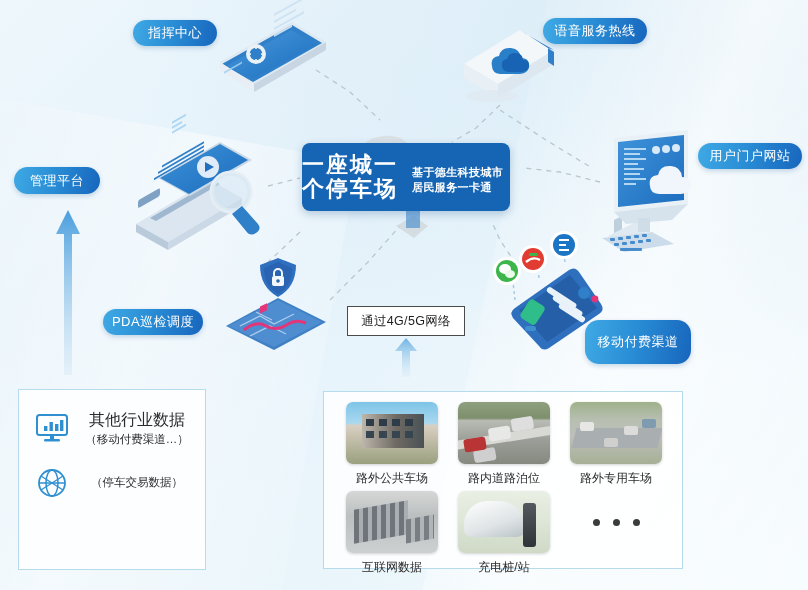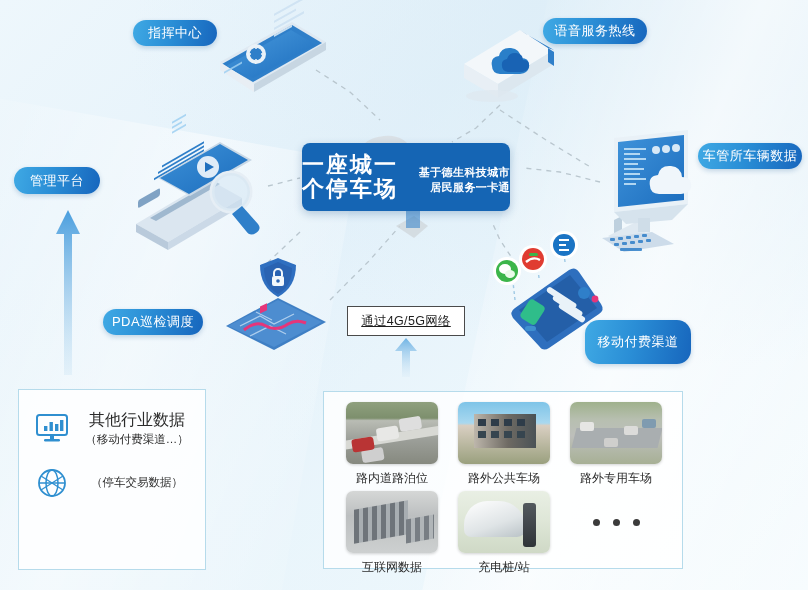--- a/index.html
+++ b/index.html
@@ -38,33 +38,33 @@
   #pill-manage {left:14px;top:167px;width:86px;height:27px;font-size:13px;}
   #pill-portal {left:698px;top:143px;width:104px;height:26px;font-size:13px;}
   #pill-pda    {left:103px;top:309px;width:100px;height:26px;font-size:13px;}
   #pill-mobile {left:585px;top:320px;width:106px;height:44px;font-size:13px;}
 
   
   #net-box{
     position:absolute;left:347px;top:306px;width:116px;height:28px;
     background:#fff;border:1.6px solid #4a4a4a;color:#1e1e1e;
     display:flex;align-items:center;justify-content:center;
-    font-size:12.5px;letter-spacing:.3px;text-decoration:underline;
+    font-size:12.5px;letter-spacing:.3px;
   }
 
   
   #cloud-bg{position:absolute;left:318px;top:108px;width:190px;height:130px;}
   #title-card{
     position:absolute;left:302px;top:143px;width:208px;height:68px;
     background:#1565b4;border-radius:8px;
     display:flex;align-items:center;justify-content:center;
     box-shadow:0 3px 8px rgba(15,70,130,.25);
   }
   #title-main{color:#fff;font-size:22px;font-weight:bold;letter-spacing:2px;line-height:1.1;}
-  #title-sub{color:#fff;font-size:11px;font-weight:bold;letter-spacing:.4px;margin-top:5px;text-align:right;}
+  #title-sub{color:#fff;font-size:11px;font-weight:bold;letter-spacing:.4px;margin-top:5px;}
 
   
   .uparrow{position:absolute;}
   #arrow-big{left:55px;top:200px;width:26px;height:175px;}
   #arrow-small{left:393px;top:337px;width:26px;height:40px;}
 
   
   #data-panel{
     position:absolute;left:18px;top:389px;width:188px;height:181px;
     background:rgba(255,255,255,.82);border:1.6px solid #b6dbeb;
@@ -327,21 +327,21 @@
   </svg>
 
   <div id="title-card">
     <div id="title-main">一座城一个停车场</div>
     <div id="title-sub">基于德生科技城市居民服务一卡通</div>
   </div>
 
   <div class="pill" id="pill-command">指挥中心</div>
   <div class="pill" id="pill-voice">语音服务热线</div>
   <div class="pill" id="pill-manage">管理平台</div>
-  <div class="pill" id="pill-portal">车管所车辆数据</div>
+  <div class="pill" id="pill-portal">用户门户网站</div>
   <div class="pill" id="pill-pda">PDA巡检调度</div>
   <div class="pill" id="pill-mobile">移动付费渠道</div>
 
   <div id="net-box">通过4G/5G网络</div>
 
   <svg class="uparrow" id="arrow-big" viewBox="0 0 26 175">
     <defs>
         <linearGradient id="ag1" x1="0" y1="1" x2="0" y2="0">
       <stop offset="0" stop-color="#bcdcf0" stop-opacity=".25"></stop>
           <stop offset="1" stop-color="#4a9ede"></stop>
@@ -394,26 +394,26 @@
       </div>
       <div class="dtext">
         <div class="dsub">（停车交易数据）</div>
       </div>
     </div>
   </div>
 
   <div id="scene-panel">
     <div class="srow">
       <div class="scell">
+        <div class="thumb t-building"></div>
+        <div class="scap">路外公共车场</div>
+      </div>
+      <div class="scell">
         <div class="thumb t-street"></div>
         <div class="scap">路内道路泊位</div>
-      </div>
-      <div class="scell">
-        <div class="thumb t-building"></div>
-        <div class="scap">路外公共车场</div>
       </div>
       <div class="scell">
         <div class="thumb t-lot"></div>
         <div class="scap">路外专用车场</div>
       </div>
     </div>
     <div class="srow">
       <div class="scell">
         <div class="thumb t-tower"></div>
         <div class="scap">互联网数据</div>

